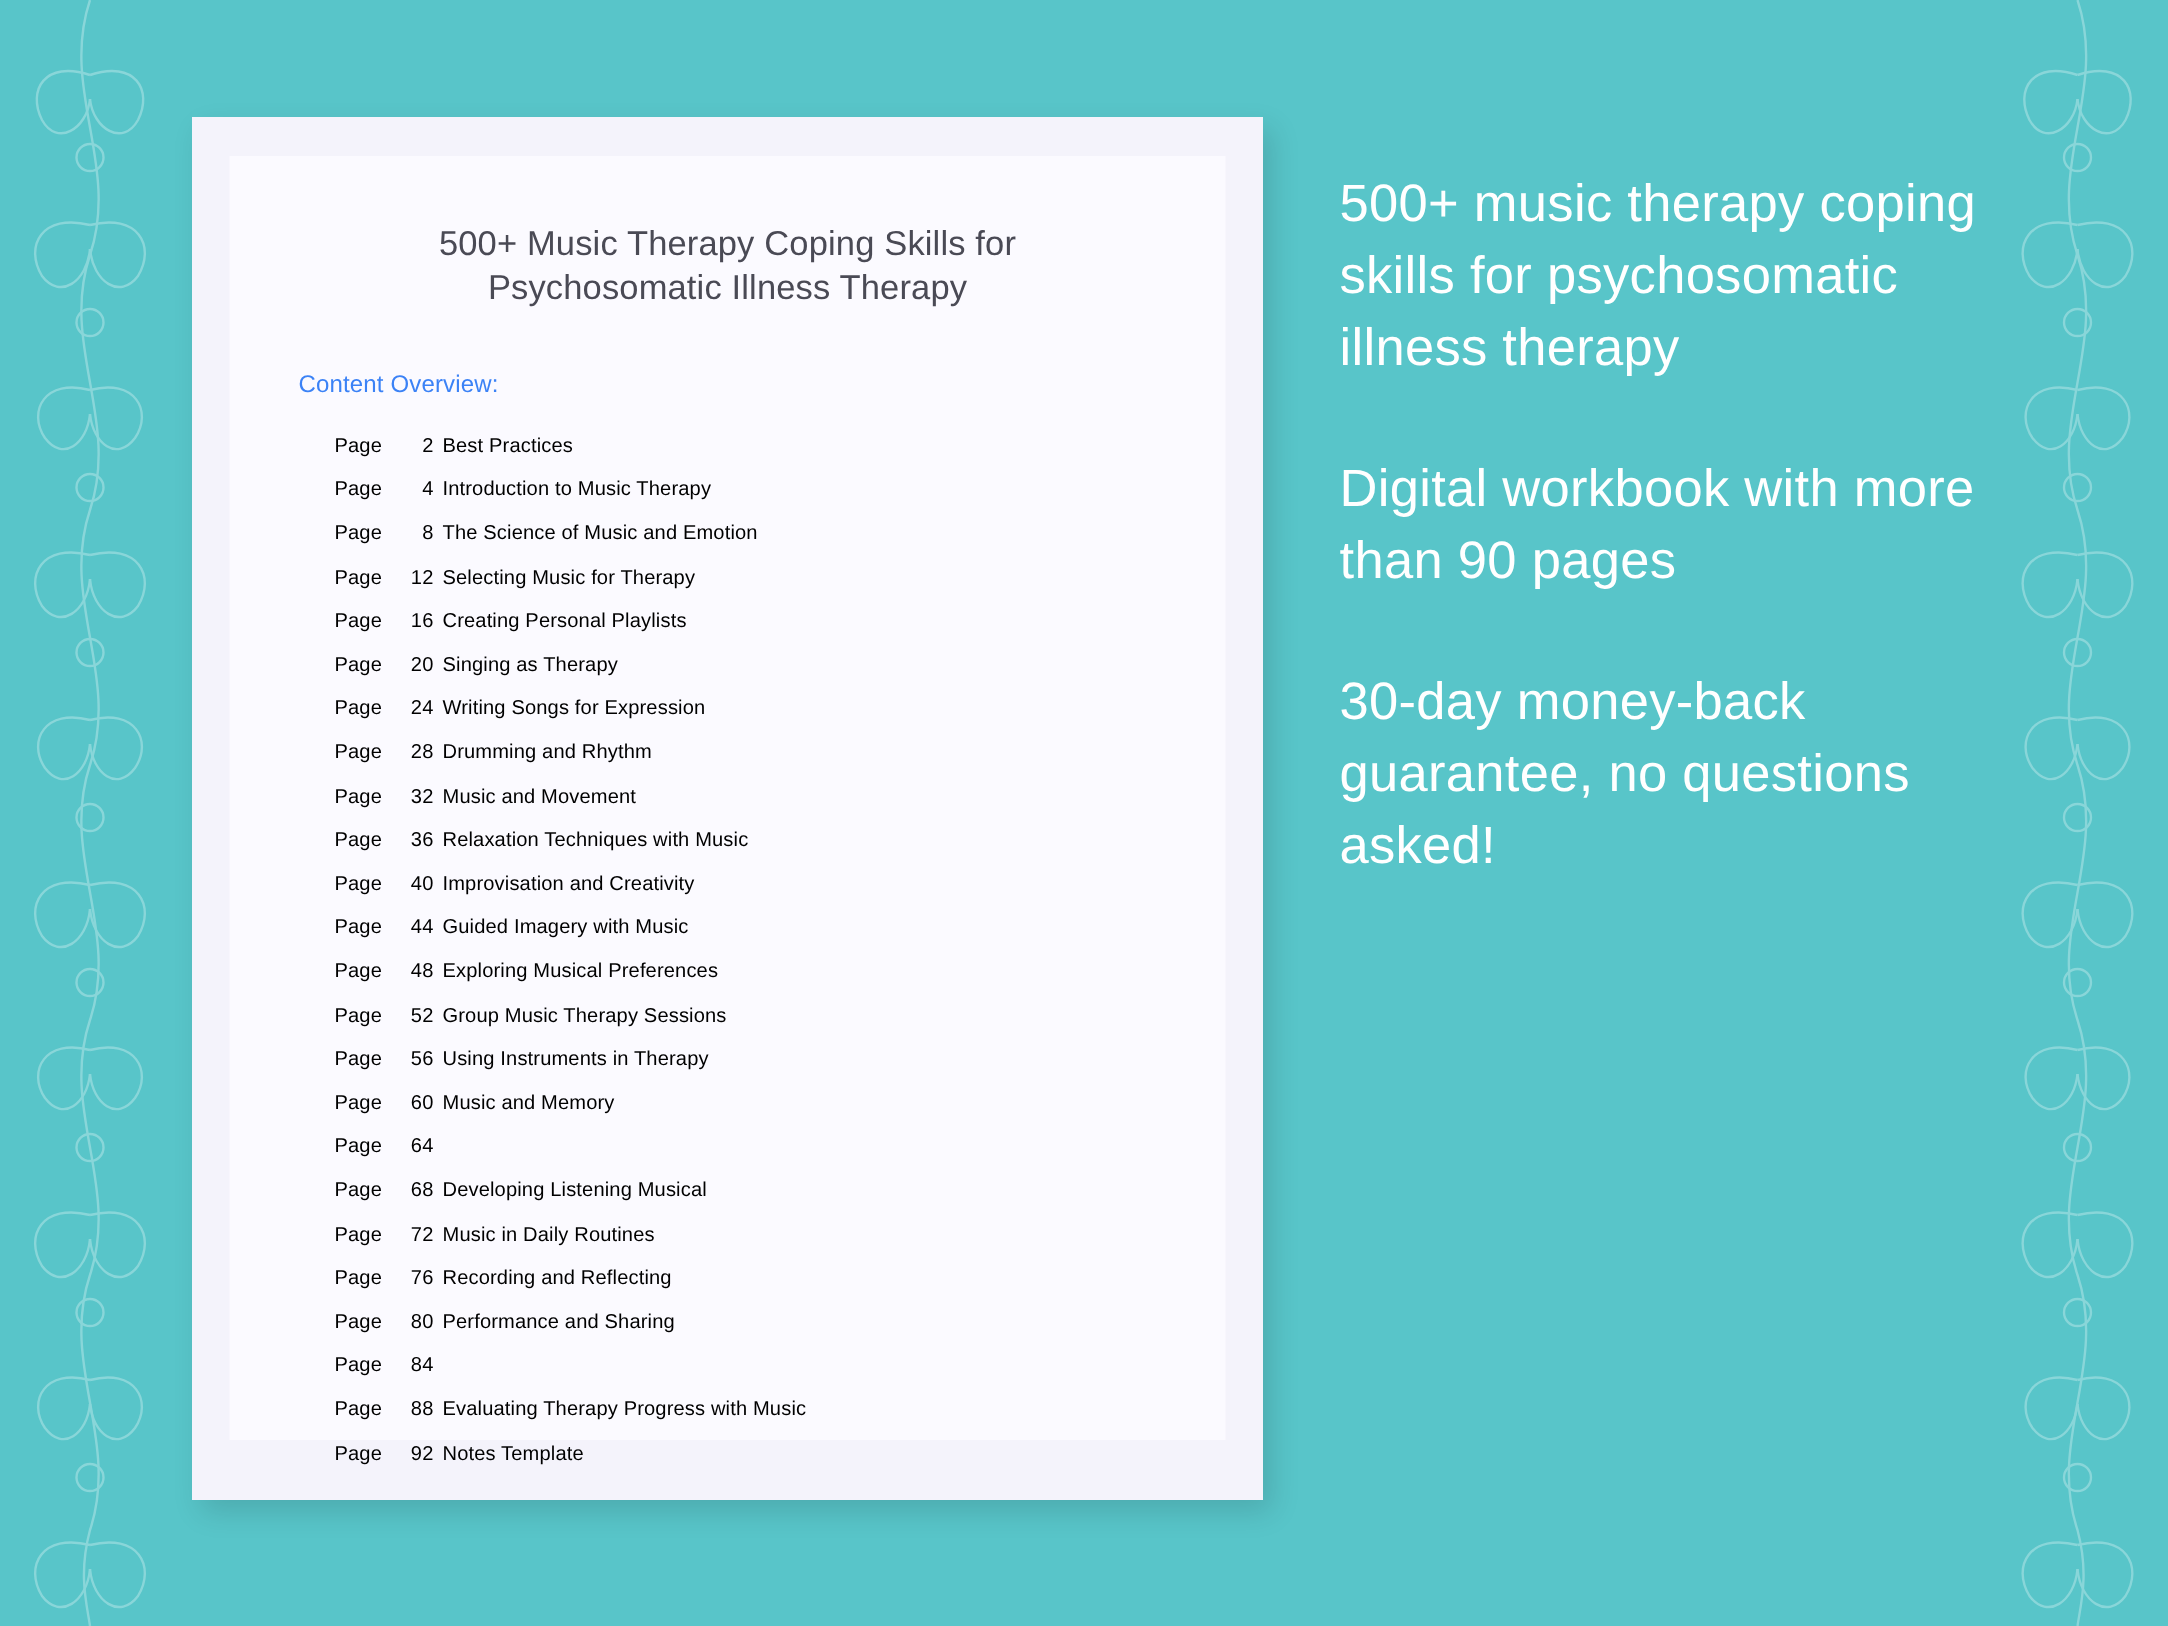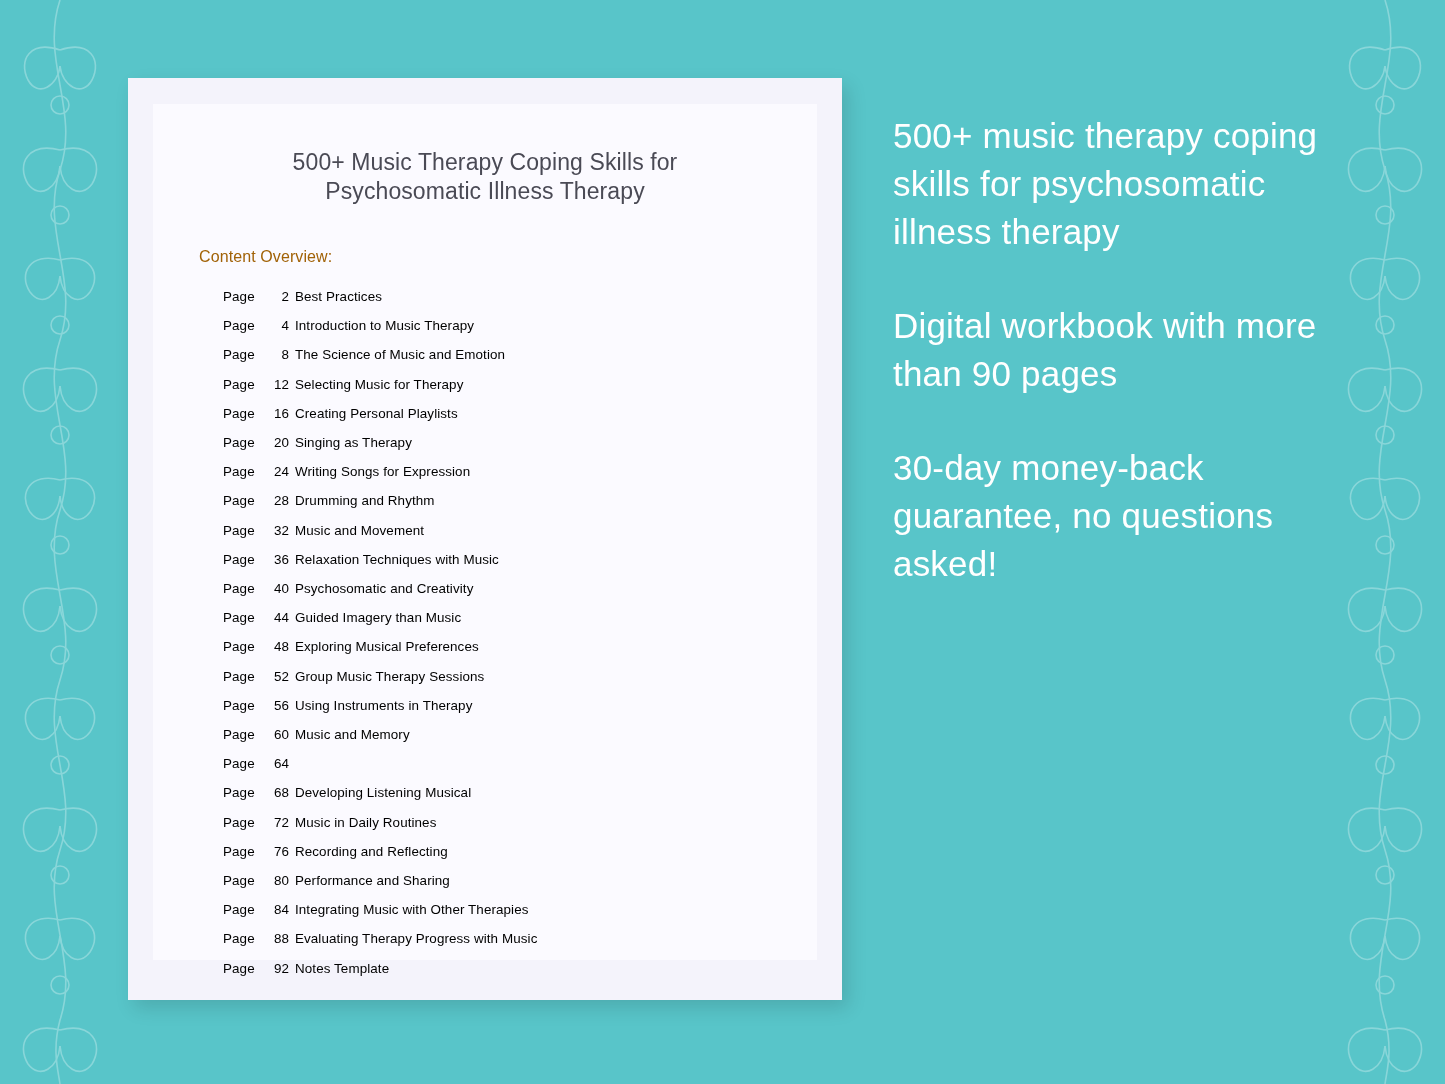--- a/index.html
+++ b/index.html
@@ -49,21 +49,21 @@
     text-align: center;
     color: #4a4a55;
     font-size: 23px;
     line-height: 29px;
     font-weight: 400;
     margin: 44px 60px 0 60px;
     letter-spacing: 0.1px;
   }
 
   .content-overview-label {
-    color: #a16207;
+    color: #3b82f6;
     font-size: 16px;
     margin: 42px 0 0 46px;
     letter-spacing: 0.1px;
   }
 
   .toc {
     margin: 16px 0 0 70px;
     padding: 0;
     list-style: none;
   }
@@ -232,26 +232,26 @@
           <span class="pg-title">Music and Movement</span>
         </li>
         <li>
           <span class="pg-word">Page</span>
           <span class="pg-num">36</span>
           <span class="pg-title">Relaxation Techniques with Music</span>
         </li>
         <li>
           <span class="pg-word">Page</span>
           <span class="pg-num">40</span>
-          <span class="pg-title">Psychosomatic and Creativity</span>
+          <span class="pg-title">Improvisation and Creativity</span>
         </li>
         <li>
           <span class="pg-word">Page</span>
           <span class="pg-num">44</span>
-          <span class="pg-title">Guided Imagery than Music</span>
+          <span class="pg-title">Guided Imagery with Music</span>
         </li>
         <li>
           <span class="pg-word">Page</span>
           <span class="pg-num">48</span>
           <span class="pg-title">Exploring Musical Preferences</span>
         </li>
         <li>
           <span class="pg-word">Page</span>
           <span class="pg-num">52</span>
           <span class="pg-title">Group Music Therapy Sessions</span>
@@ -286,21 +286,20 @@
           <span class="pg-title">Recording and Reflecting</span>
         </li>
         <li>
           <span class="pg-word">Page</span>
           <span class="pg-num">80</span>
           <span class="pg-title">Performance and Sharing</span>
         </li>
         <li>
           <span class="pg-word">Page</span>
           <span class="pg-num">84</span>
-          <span class="pg-title">Integrating Music with Other Therapies</span>
         </li>
         <li>
           <span class="pg-word">Page</span>
           <span class="pg-num">88</span>
           <span class="pg-title">Evaluating Therapy Progress with Music</span>
         </li>
         <li>
           <span class="pg-word">Page</span>
           <span class="pg-num">92</span>
           <span class="pg-title">Notes Template</span>

